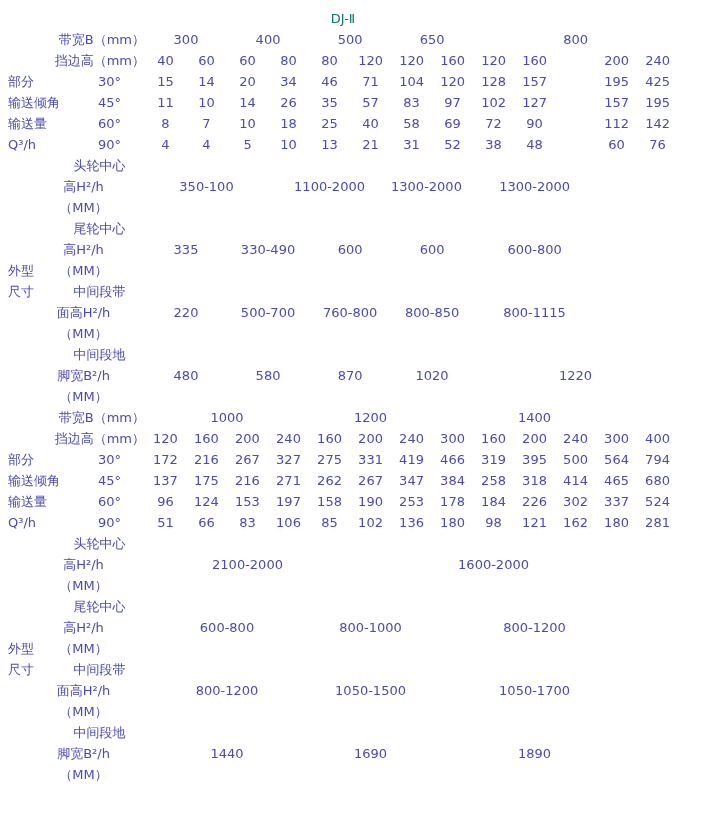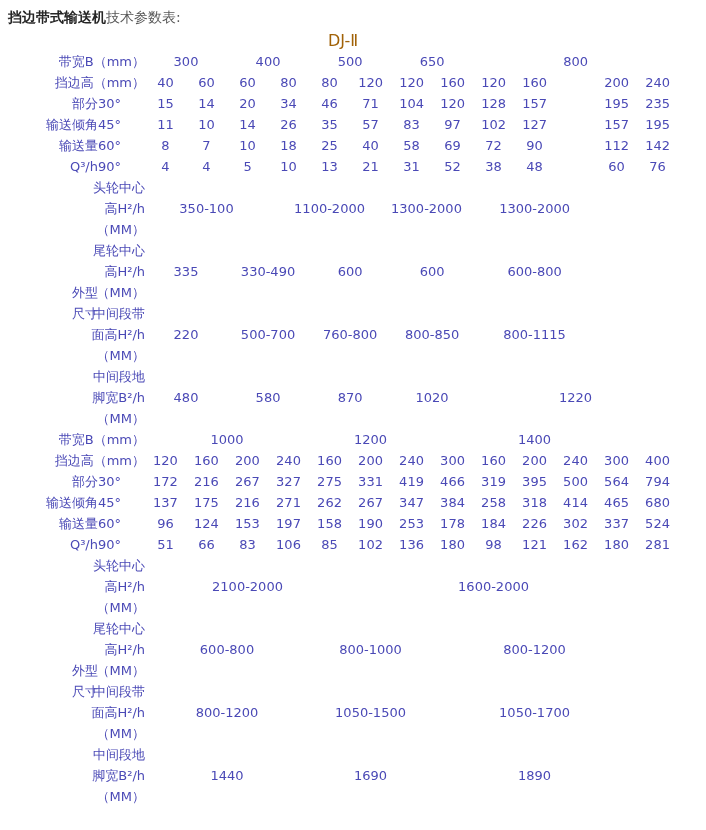--- a/index.html
+++ b/index.html
@@ -1,35 +1,34 @@
 <!DOCTYPE html>
 <html><head>
 <meta charset="utf-8">
 <style>
   html,body{margin:0;padding:0;background:#ffffff;}
   body{font-family:"DejaVu Sans","Liberation Sans",sans-serif;}
   .wrap{width:690px;padding:8px 0 10px 8px;}
   .title{font-size:14px;line-height:18px;margin:0 0 4px 0;}
   .title .t-strong{color:#262626;font-weight:bold;}
   .title .t-normal{color:#595959;font-weight:normal;}
-  .subtitle{width:670px;text-align:center;color:#a16207;font-size:16px;height:21px;line-height:21px;}
+  .subtitle{width:670px;text-align:center;color:#0f766e;font-size:13px;height:21px;line-height:21px;}
   table.spec{border-collapse:collapse;table-layout:fixed;width:670px;color:#4a49b6;font-size:13px;}
   table.spec td{padding:0;height:21px;line-height:21px;text-align:center;white-space:nowrap;overflow:visible;}
   td.lab{position:relative;text-align:left;}
-  .l1{position:absolute;left:0;top:0;display:inline-block;width:90px;text-align:right;}
+  .l1{position:absolute;left:0;top:0;display:inline-block;width:90px;text-align:left;}
   .ang{display:block;margin-left:90px;width:47px;text-align:left;}
   .headlab{display:block;width:137px;text-align:right;}
-  .sub{display:block;width:137px;box-sizing:border-box;padding-left:14px;text-align:right;}
+  .sub{display:block;width:137px;box-sizing:border-box;padding-left:14px;text-align:center;}
   .sub.ind{padding-left:46px;}
 </style>
 </head>
 <body>
 
 <div class="wrap">
-  <div class="title"><span class="t-strong">挡边带式输送机</span><span class="t-normal">技术参数表:</span></div>
 
   <div class="subtitle">DJ-Ⅱ</div>
 
   <table class="spec">
     <colgroup>
       <col style="width:90px">
         <col style="width:47px">
       <col style="width:41px">
         <col style="width:41px">
         <col style="width:41px">
@@ -83,21 +82,21 @@
           <td colspan="1">20</td>
           <td colspan="1">34</td>
           <td colspan="1">46</td>
           <td colspan="1">71</td>
           <td colspan="1">104</td>
           <td colspan="1">120</td>
           <td colspan="1">128</td>
           <td colspan="1">157</td>
           <td colspan="1"></td>
           <td colspan="1">195</td>
-          <td colspan="1">235</td>
+          <td colspan="1">425</td>
         </tr>
         <tr>
           <td class="lab" colspan="2">
             <span class="l1">输送倾角</span>
             <span class="ang">45°</span>
           </td>
           <td colspan="1">11</td>
           <td colspan="1">10</td>
           <td colspan="1">14</td>
           <td colspan="1">26</td>

